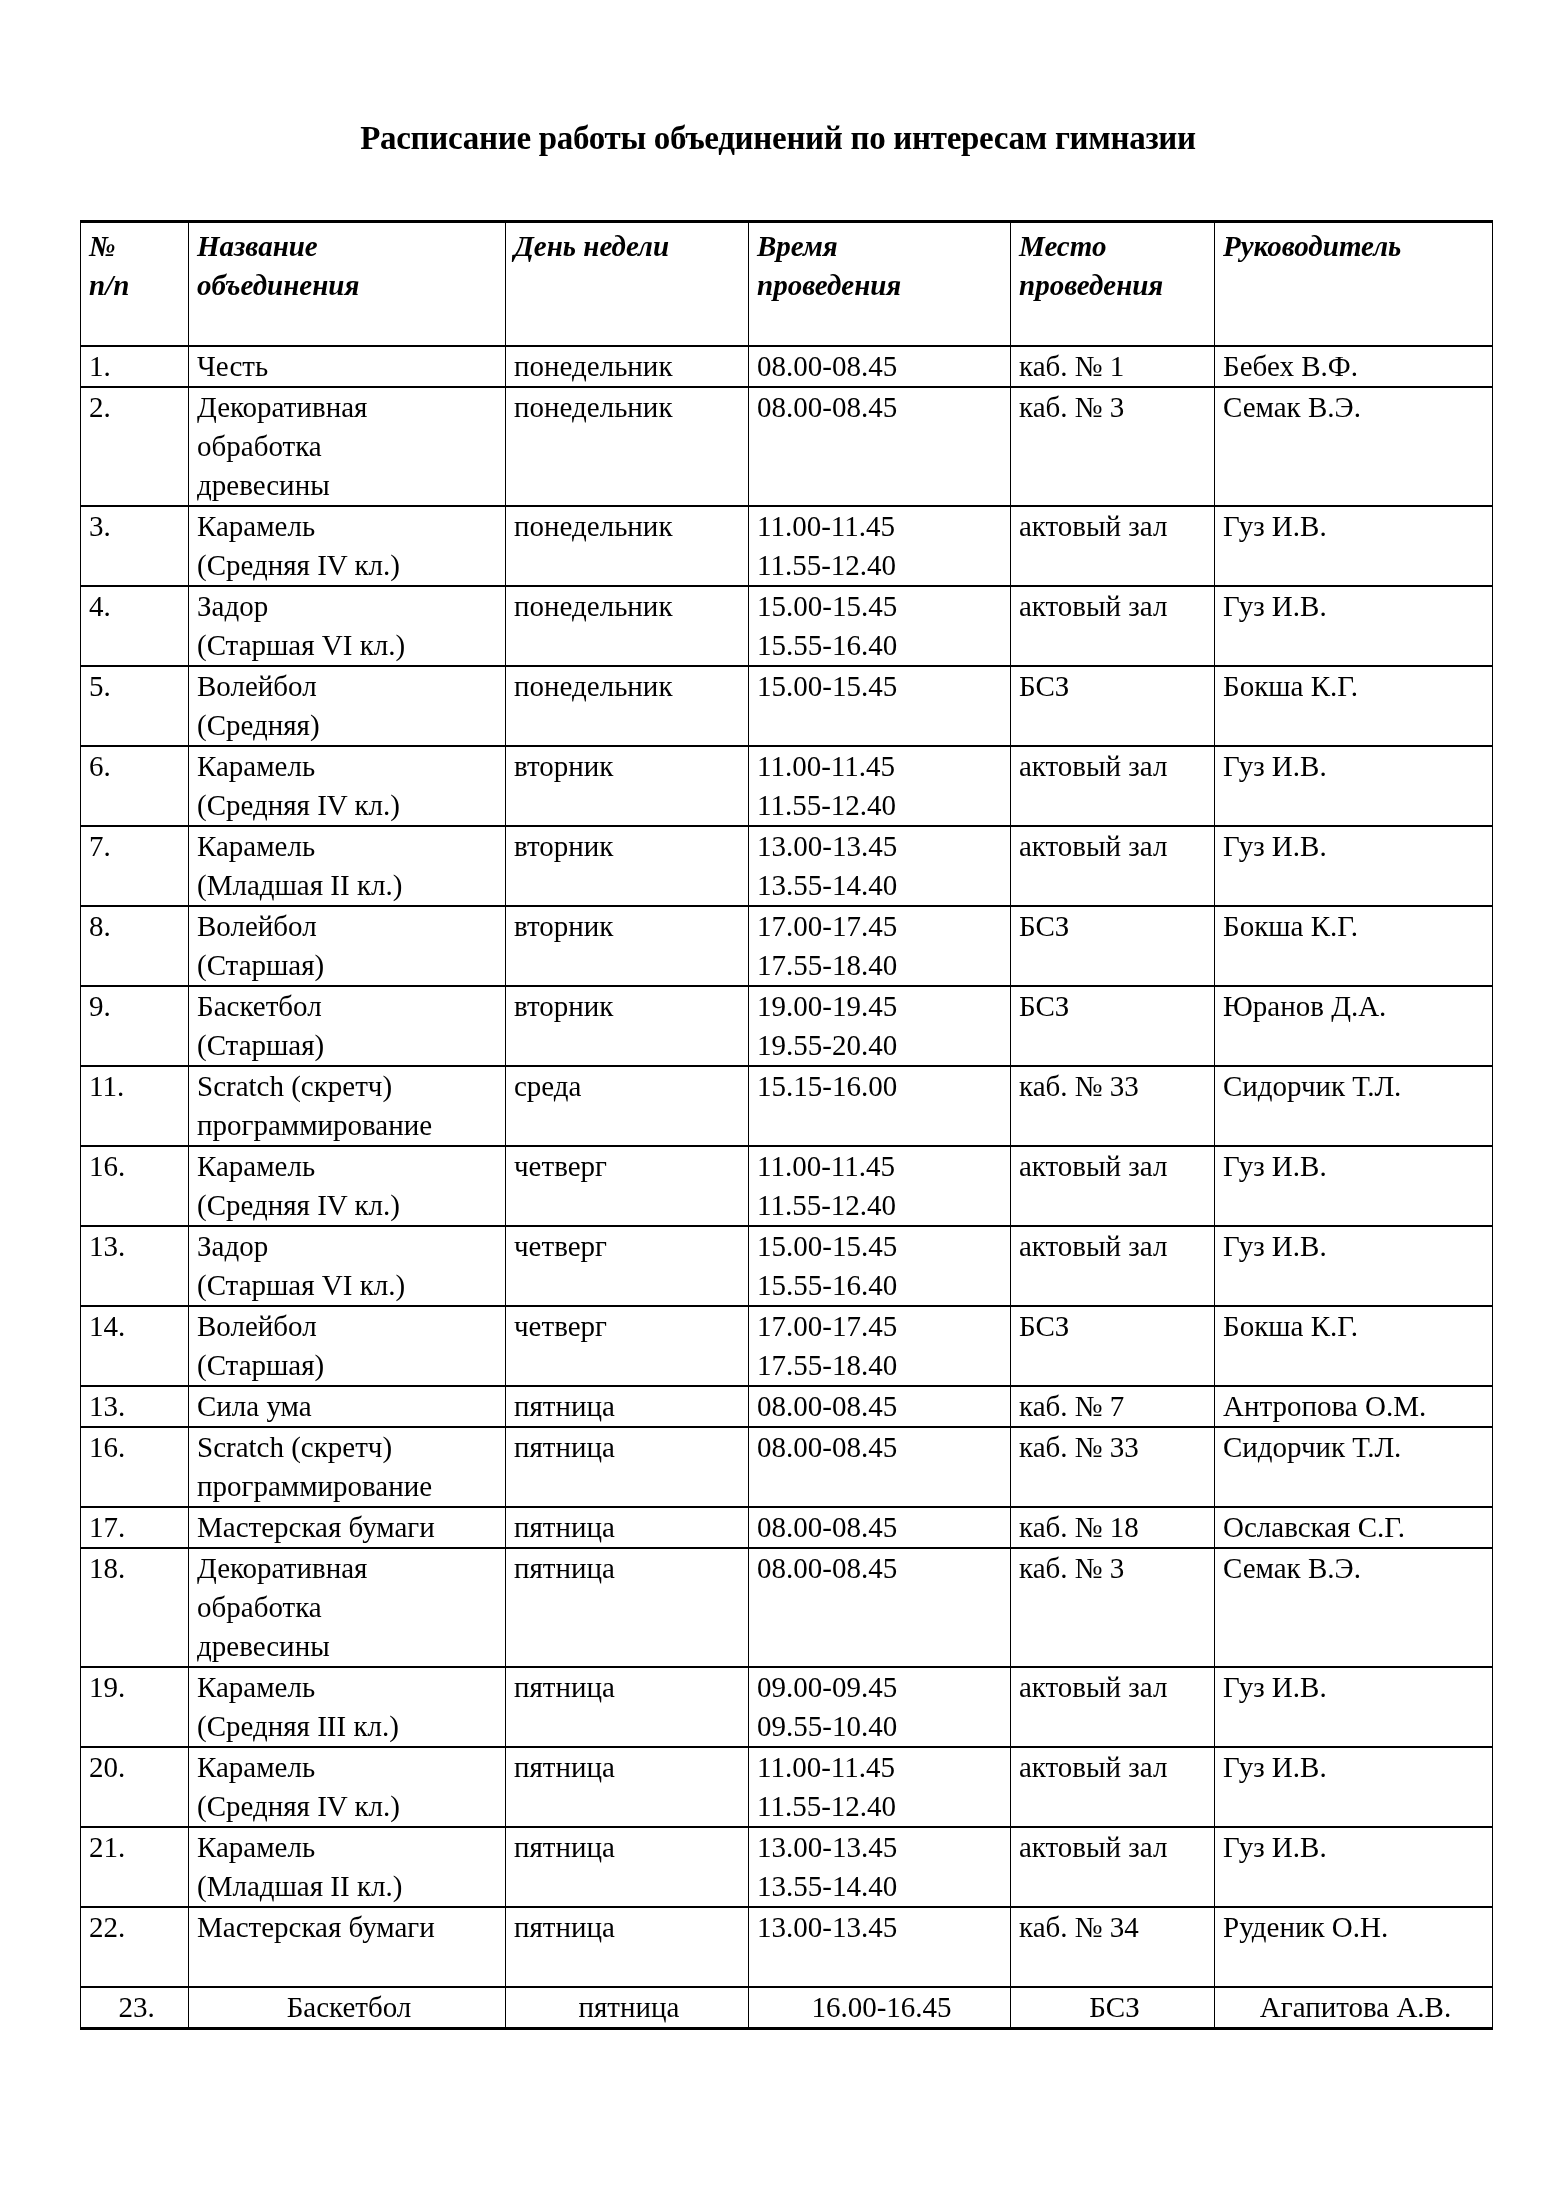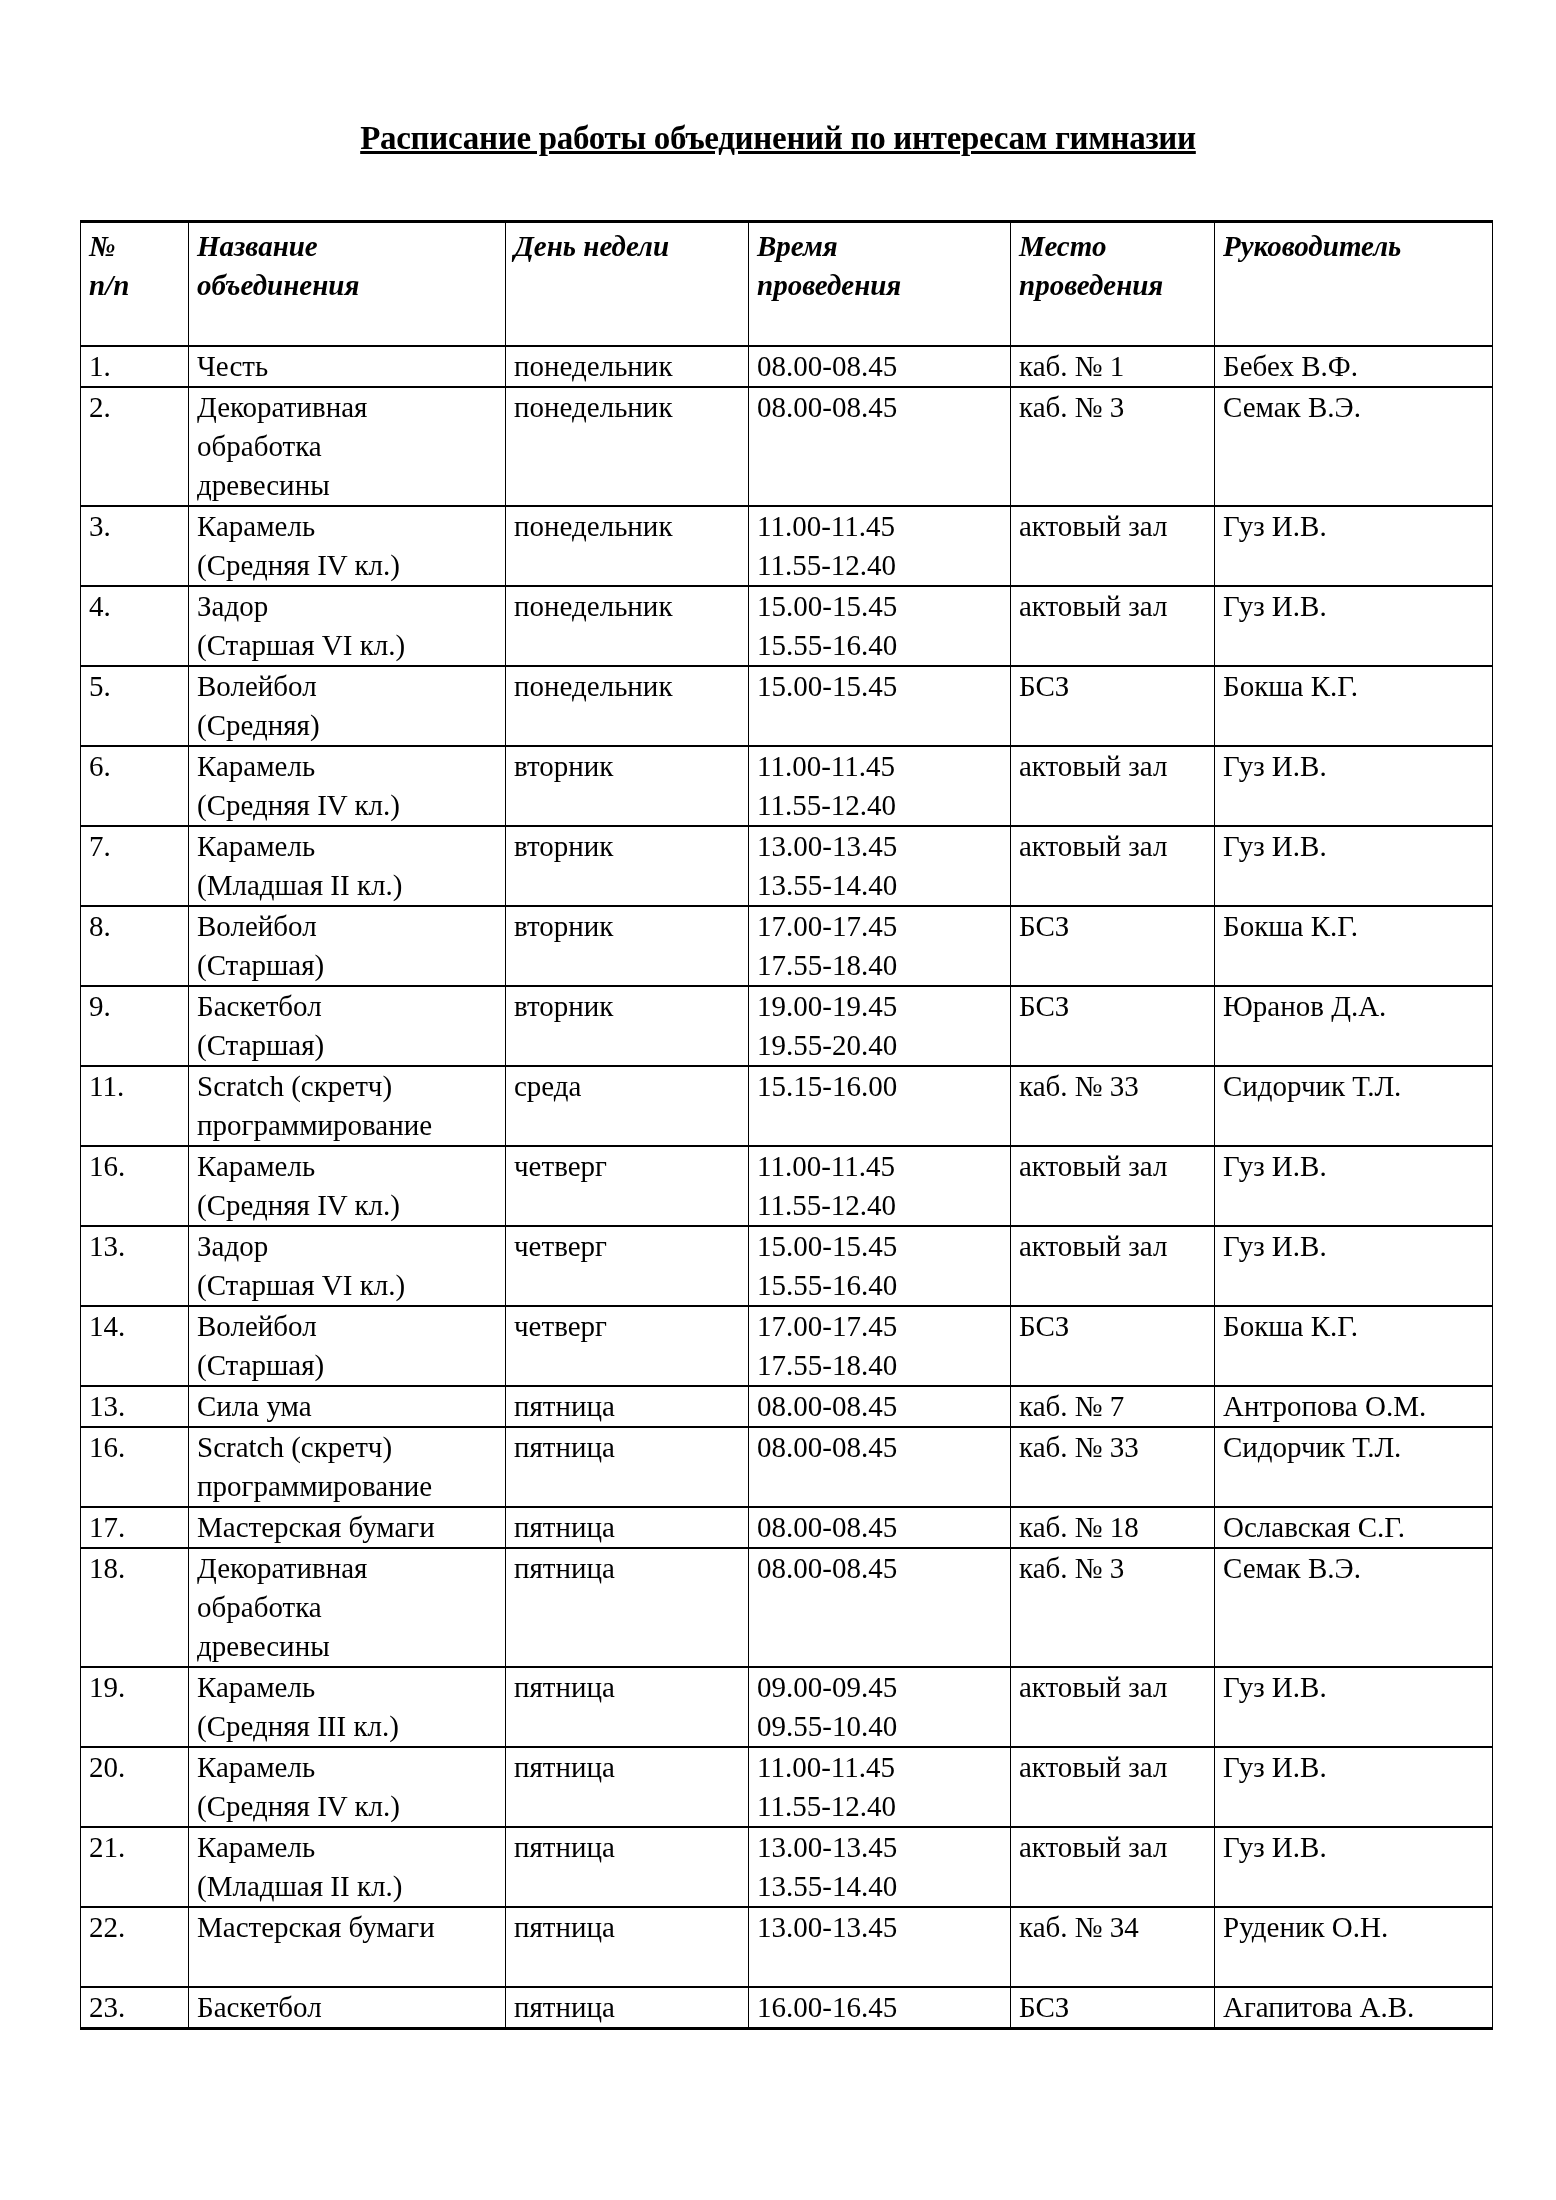--- a/index.html
+++ b/index.html
@@ -1,34 +1,34 @@
 <!DOCTYPE html>
 <html><head>
 <meta charset="utf-8">
 <style>
   html, body { margin: 0; padding: 0; background: #ffffff; }
   body { width: 1556px; height: 2200px; position: relative; font-family: "Liberation Serif", "DejaVu Serif", serif; color: #000; }
   .title-block { position: absolute; top: 118px; left: 0; width: 1556px; text-align: center; }
-  .title-line { font-weight: bold; font-size: 33px; line-height: 40px; letter-spacing: -0.3px; text-decoration: underline; }
+  .title-line { font-weight: bold; font-size: 33px; line-height: 40px; letter-spacing: -0.3px; }
   table.schedule {
     position: absolute; top: 220px; left: 80px; width: 1412px;
     border-collapse: collapse; table-layout: fixed;
     font-size: 29px; line-height: 39px;
   }
   table.schedule td, table.schedule th {
     border: 1.5px solid #000; vertical-align: top; padding: 0 4px 0 8px; text-align: left;
     font-weight: normal;
   }
   table.schedule thead th { font-weight: bold; font-style: italic; height: 118px; padding-top: 4px; border-top: 3px solid #000; }
   table.schedule tbody tr { border-top: 2.5px solid #000; }
   td.num { text-align: right; padding-right: 6px; padding-left: 2px; }
   .col-num { width: 108px; } .col-name { width: 317px; } .col-day { width: 243px; }
   .col-time { width: 262px; } .col-place { width: 204px; } .col-lead { width: 278px; }
   .line { display: block; white-space: nowrap; }
-  table.schedule tbody tr:last-child td { border-bottom: 3px solid #000; }
+  table.schedule tbody tr:last-child td { border-bottom: 3px solid #000; text-align: center; }
 </style>
 </head>
 <body>
 
 <div class="title-block">
   <div class="title-line">Расписание работы объединений по интересам гимназии</div>
 </div>
 
 <table class="schedule">
   <colgroup>

